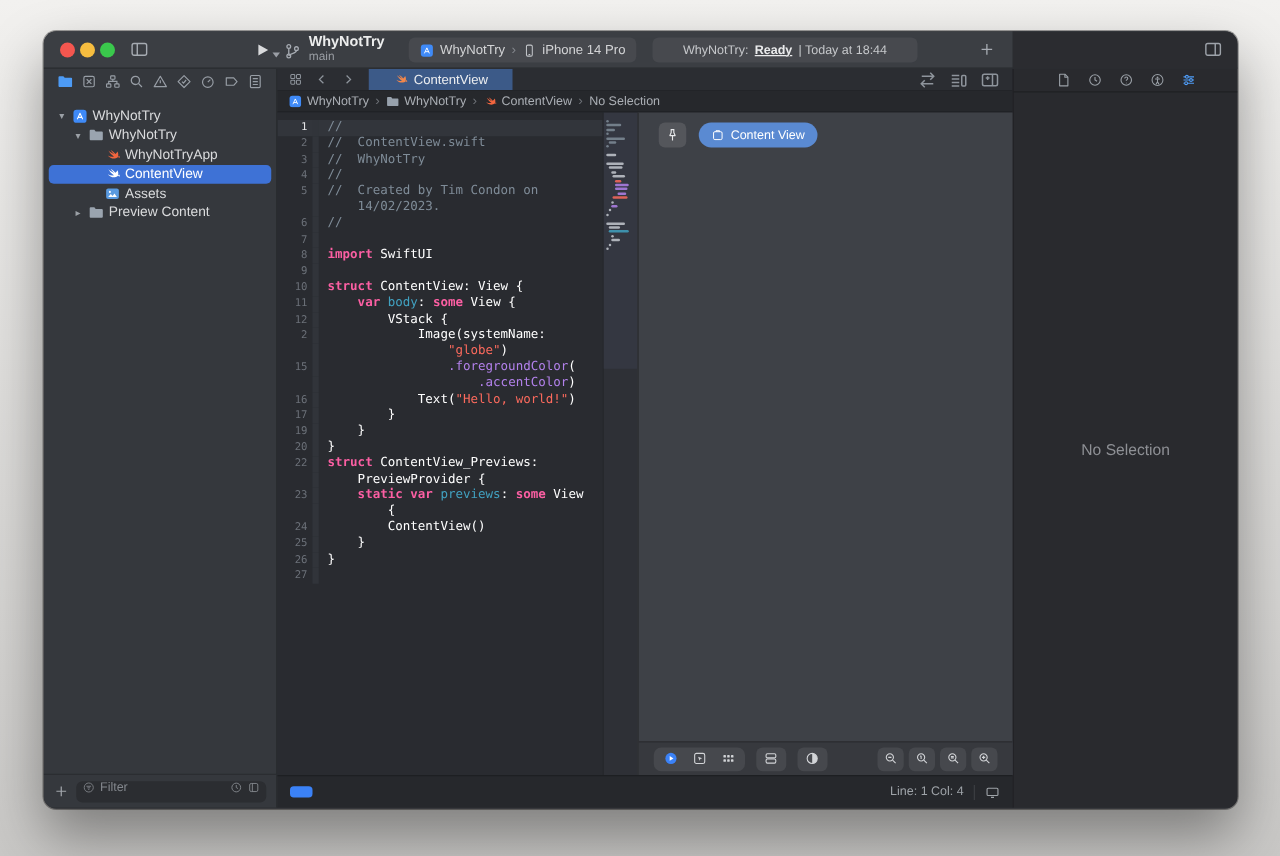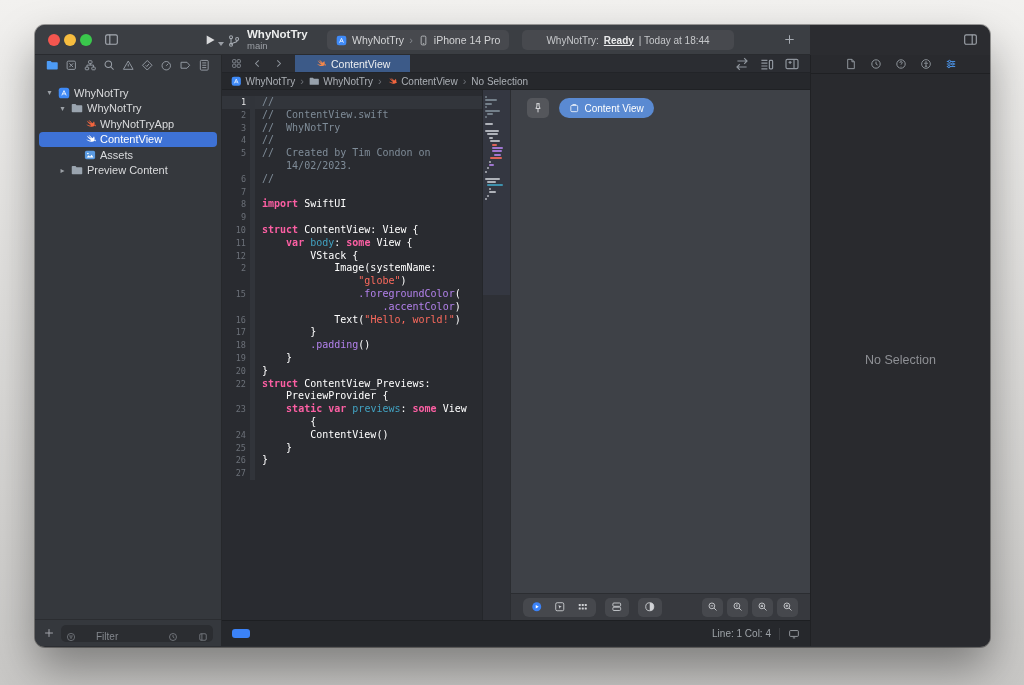--- a/index.html
+++ b/index.html
@@ -44,21 +44,21 @@
   .nav-btn.active{ color:#4d9bf5; }
   .tree { flex:1; padding-top:10px; }
   .tree-row { height:15.5px; display:flex; align-items:center; gap:4px; color:#dadbdd; font-size:11px; margin:0 4px; border-radius:4px; padding-right:4px; }
   .tree-row .chev{ width:9px; font-size:8px; color:#9ba0a6; text-align:center; flex:none; }
   .tree-row .icon{ font-size:12px; flex:none; }
   .tree-row.selected{ background:#3e72d6; color:#fff; }
   .tree-row.selected .chev{ color:#dbe5f8; }
   .ic-folder{ color:#9aa4af; } .ic-swift-orange{ color:#f2653e; } .ic-swift-white{ color:#ffffff; }
   .filter-bar { height:27px; border-top:1px solid #2b2d31; display:flex; align-items:center; padding:0 8px; gap:6px; }
   .filter-plus{ color:#a2a6ac; font-size:12px; }
-  .filter-field{ flex:1; height:17px; background:#2b2d31; border-radius:5px; display:flex; align-items:flex-end; gap:20px; padding:0 5px; }
+  .filter-field{ flex:1; height:17px; background:#2b2d31; border-radius:5px; display:flex; align-items:flex-start; gap:4px; padding:0 5px; }
   .filter-field .icon{ font-size:10px; color:#83878d; }
   .filter-field .ph{ flex:1; font-size:10px; color:#83878d; }
 
   
   .tabbar { height:18px; background:#2b2d32; border-bottom:1px solid #222428; display:flex; align-items:center; color:#8e949c; }
   .tabbar .tbtn{ font-size:11px; padding:0 5px; display:flex; align-items:center; }
   .tabbar .tbtn:first-child{ padding-left:9px; }
   .tab { height:100%; background:#3c5a88; display:flex; align-items:center; gap:5px; padding:0 20px; margin-left:6px; }
   .tab .icon{ font-size:11px; color:#f2874b; }
   .tab .lbl{ font-size:10.5px; color:#eceef0; }
@@ -529,25 +529,20 @@
               </div>
               <div class="crow">
     <span class="gut">16</span>
                 <span class="ribbon"></span>
                 <span class="ctext"><span class="c-pl">            Text(</span><span class="c-str">"Hello, world!"</span><span class="c-pl">)</span></span>
               </div>
               <div class="crow">
     <span class="gut">17</span>
                 <span class="ribbon"></span>
                 <span class="ctext"><span class="c-pl">        }</span></span>
-              </div>
-              <div class="crow">
-    <span class="gut">18</span>
-                <span class="ribbon"></span>
-                <span class="ctext"><span class="c-pl">        </span><span class="c-mth">.padding</span><span class="c-pl">()</span></span>
               </div>
               <div class="crow">
     <span class="gut">19</span>
                 <span class="ribbon"></span>
                 <span class="ctext"><span class="c-pl">    }</span></span>
               </div>
               <div class="crow">
     <span class="gut">20</span>
                 <span class="ribbon"></span>
                 <span class="ctext"><span class="c-pl">}</span></span>

